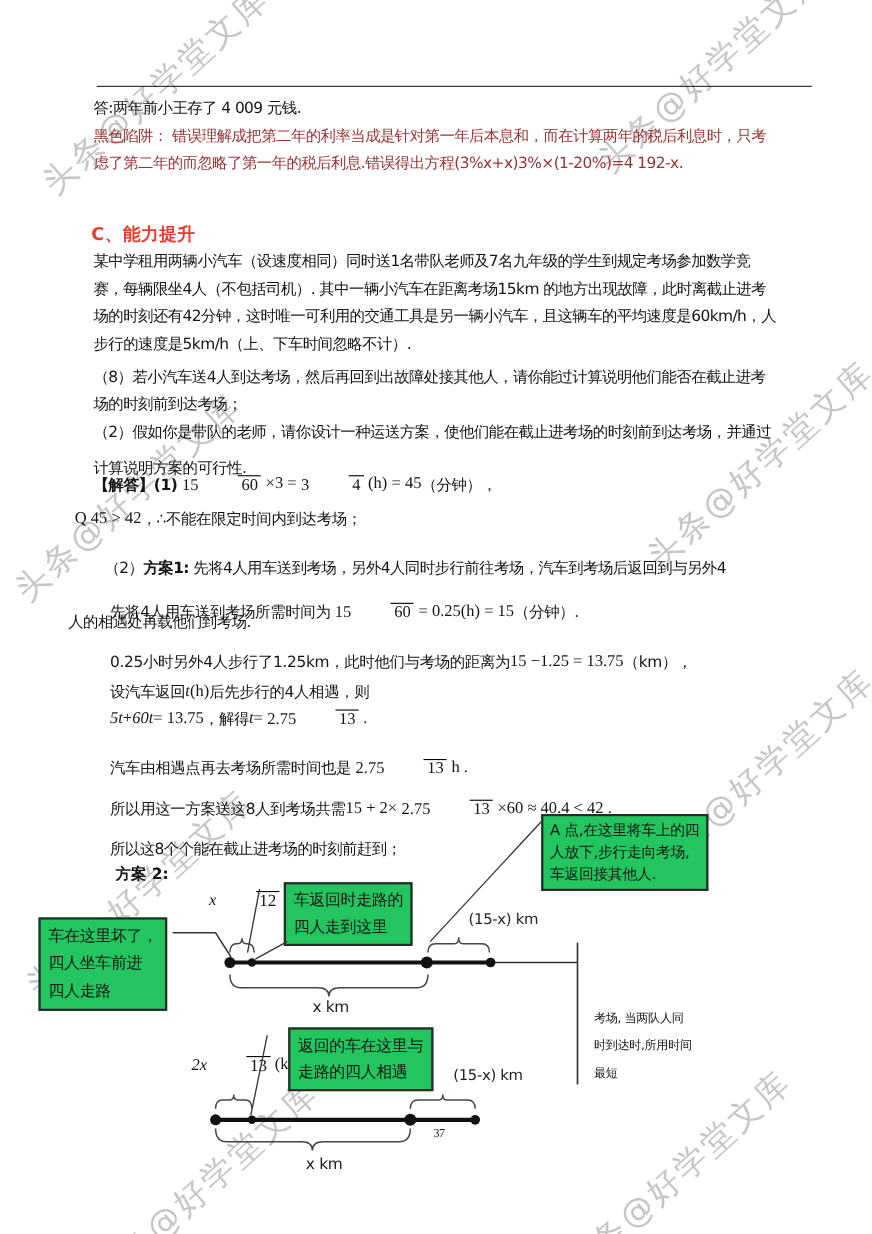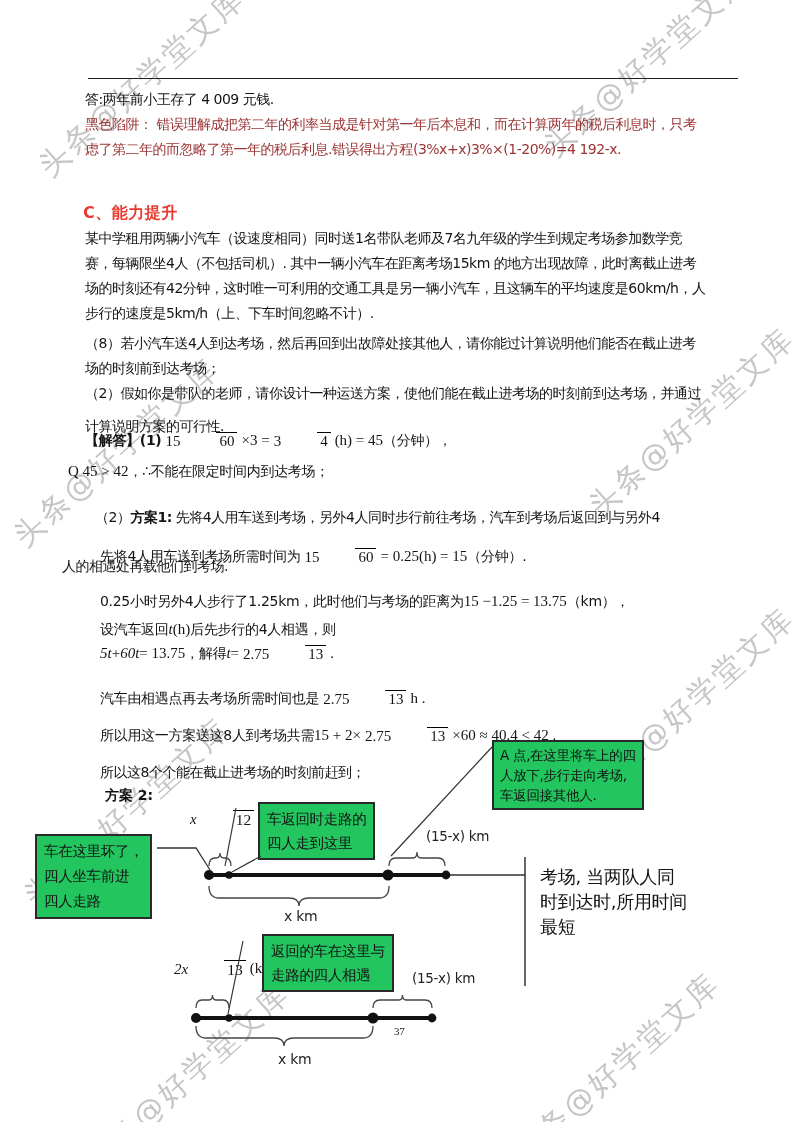--- a/index.html
+++ b/index.html
@@ -159,21 +159,21 @@
   </div>
 
   <div class="dlabel" style="left:426px;top:828px">(15-x) km</div>
 
   <div class="callout" style="left:492px;top:740px;font-size:13.5px;line-height:20px;padding:3px 6px">
     <div>A 点,在这里将车上的四</div>
     <div>人放下,步行走向考场,</div>
     <div>车返回接其他人.</div>
   </div>
 
-  <div class="abs" style="left:540px;top:864px;font-size:18px;line-height:25px;letter-spacing:-0.3px">
+  <div class="abs" style="left:540px;top:913px;font-size:11px;line-height:25px;letter-spacing:-0.3px">
     <div>考场, 当两队人同</div>
     <div>时到达时,所用时间</div>
     <div>最短</div>
   </div>
 
   <div class="dlabel" style="left:284px;top:908px;font-size:14px">x km</div>
 
   <div class="abs" style="left:170px;top:960px;display:flex;align-items:flex-start">
     <span class="frac" style="font-size:15.5px">
         <span class="num i">2x</span>

